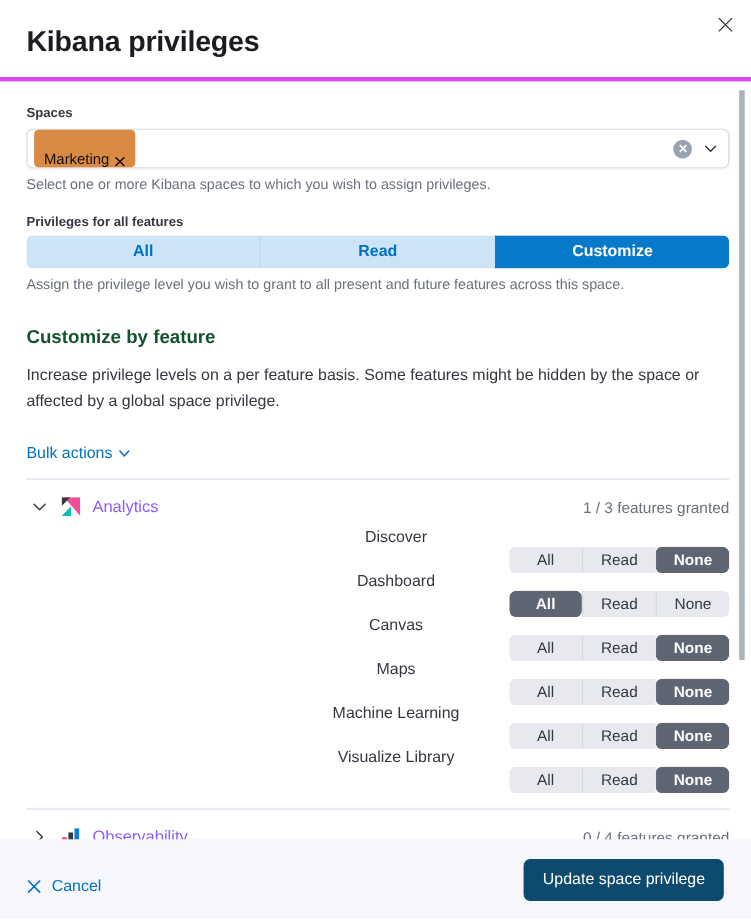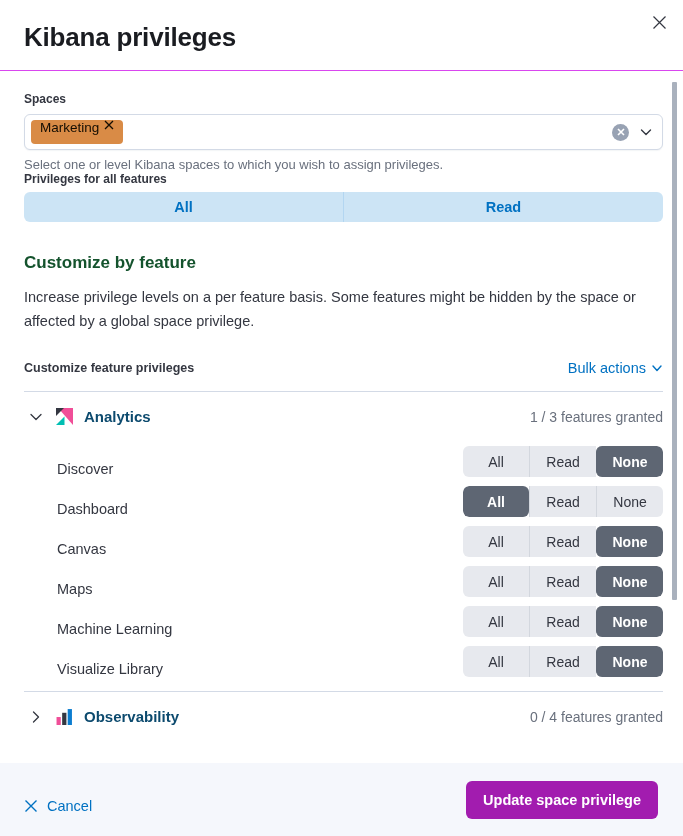--- a/index.html
+++ b/index.html
@@ -1,71 +1,71 @@
 <!DOCTYPE html>
 <html><head>
 <meta charset="utf-8">
 <style>
   * { margin:0; padding:0; box-sizing:border-box; }
   html,body { width:683px; height:836px; }
   body { font-family:"Liberation Sans", sans-serif; background:#fff; color:#343741; }
   .flyout { position:relative; width:683px; height:836px; overflow:hidden; background:#fff; }
 
   
-  .flyout-header { position:relative; padding:22px 24px 17px 24px; border-bottom:1px solid #d946ef; }
+  .flyout-header { position:relative; padding:22px 24px 17px 24px; border-bottom:4px solid #d946ef; }
   .flyout-title { font-size:26px; font-weight:700; color:#1A1C21; letter-spacing:-0.2px; }
   .close-btn { position:absolute; top:10px; right:12px; width:24px; height:24px; background:none; border:none; cursor:pointer; display:flex; align-items:center; justify-content:center; }
 
   
   .flyout-body { padding:21px 20px 0 24px; }
   .form-label { font-size:12px; font-weight:700; color:#343741; margin-bottom:8px; }
   .help-text { font-size:13px; color:#69707D; margin-top:7px; }
 
   .combobox { display:flex; align-items:center; height:36px; border:1px solid #D3DAE6; border-radius:6px; background:#fff; padding:0 9px 0 6px; box-shadow:0 1px 1px rgba(152,162,179,.12); }
-  .space-badge { display:inline-flex; align-items:flex-start; gap:5px; height:24px; padding:0 9px; border-radius:4px; background:#D98B46; color:#140D02; font-size:13.5px; font-weight:400; cursor:pointer; }
+  .space-badge { display:inline-flex; align-items:flex-end; gap:5px; height:34px; padding:0 9px; border-radius:4px; background:#D98B46; color:#140D02; font-size:13.5px; font-weight:400; cursor:pointer; }
   .badge-x { display:inline-flex; cursor:pointer; }
   .combobox .spacer { flex:1; }
   .clear-btn { width:17px; height:17px; border:none; border-radius:50%; background:#98A2B3; display:flex; align-items:center; justify-content:center; cursor:pointer; margin-right:10px; }
   .combo-caret { display:flex; }
 
-  .section { }
+  .section { margin-top:19px; }
   .seg-group { display:flex; border-radius:6px; overflow:hidden; }
   .seg-group.primary { height:30px; }
   .seg-group.primary .seg { flex:1; border:none; background:#CCE4F5; color:#0071C2; font-size:14.5px; font-weight:600; cursor:pointer; font-family:inherit; }
   .seg-group.primary .seg + .seg { border-left:1px solid #B3D6F1; }
   .seg-group.primary .seg.is-selected { background:#0779C9; color:#fff; border-left-color:#0779C9; }
 
   .customize-heading { margin-top:31px; font-size:17px; font-weight:700; color:#14532d; }
   .customize-desc { margin-top:12px; font-size:14.5px; line-height:24px; color:#343741; max-width:620px; }
 
   .table-label-row { margin-top:27px; display:flex; align-items:center; justify-content:space-between; }
   .table-label { font-size:12.5px; font-weight:700; color:#343741; }
   .bulk-actions { display:inline-flex; align-items:center; gap:5px; font-size:14.5px; color:#0071C2; text-decoration:none; cursor:pointer; background:none; border:none; font-family:inherit; }
 
   .hr { border:none; border-top:1px solid #D3DAE6; margin-top:15px; }
 
   .accordion-row { display:flex; align-items:center; padding:16px 0 12px 4px; cursor:pointer; }
   .accordion-row .caret { display:flex; width:16px; margin-right:12px; }
   .cat-logo { display:flex; margin-right:11px; }
-  .cat-title { font-size:15px; font-weight:700; color:#0c4a6e; }
+  .cat-title { font-size:15px; font-weight:400; color:#8b5cf6; }
   .cat-meta { margin-left:auto; font-size:14px; color:#69707D; }
 
-  .feature-row { display:flex; align-items:flex-end; height:40px; }
+  .feature-row { display:flex; align-items:center; height:40px;flex-direction:column; }
   .feature-label { padding-left:33px; font-size:14.5px; color:#343741; }
   .feature-row .seg-group { margin-left:auto; width:200px; height:31px; }
   .seg-group.gray .seg { flex:1; border:none; background:#E7E9EE; color:#343741; font-size:14px; cursor:pointer; font-family:inherit; }
   .seg-group.gray .seg + .seg { border-left:1px solid #D3D7DE; }
   .seg-group.gray .seg.is-selected { background:#5E6673; color:#fff; font-weight:700; border-left-color:#5E6673; border-radius:6px; }
 
   .features-list { padding-bottom:4px; }
 
   
   .flyout-footer { position:absolute; left:0; right:0; bottom:0; height:73px; background:#F5F7FC; display:flex; align-items:center; justify-content:space-between; padding:0 25px 0 24px; }
   .cancel-link { display:inline-flex; align-items:center; gap:9px; font-size:14.5px; color:#0071C2; background:none; border:none; cursor:pointer; font-family:inherit;margin-top:12px; }
-  .submit-btn { height:38px; padding:0 17px; border:none; border-radius:6px; background:#a21caf; color:#fff; font-size:14.5px; font-weight:700; cursor:pointer; font-family:inherit; }
+  .submit-btn { height:38px; padding:0 17px; border:none; border-radius:6px; background:#0c4a6e; color:#fff; font-size:14.5px; font-weight:400; cursor:pointer; font-family:inherit; }
 
   .scroll-thumb { position:absolute; top:82px; right:6px; width:5px; height:518px; background:#A9B1BD; border-radius:1px; }
 </style>
 </head>
 <body>
 
 <div class="flyout">
 
   <div class="flyout-header">
     <div class="flyout-title">Kibana privileges</div>
@@ -93,35 +93,36 @@
         <svg width="8" height="8" viewBox="0 0 8 8">
             <path d="M1 1 L7 7 M7 1 L1 7" stroke="#fff" stroke-width="1.6" fill="none"></path>
           </svg>
       </button>
       <span class="combo-caret">
         <svg width="14" height="14" viewBox="0 0 14 14">
             <path d="M2.5 5 L7 9.5 L11.5 5" stroke="#343741" stroke-width="1.4" fill="none" stroke-linecap="round" stroke-linejoin="round"></path>
           </svg>
       </span>
     </div>
-    <div class="help-text">Select one or level Kibana spaces to which you wish to assign privileges.</div>
+    <div class="help-text">Select one or more Kibana spaces to which you wish to assign privileges.</div>
 
     <div class="section">
       <div class="form-label" style="margin-bottom:6px;">Privileges for all features</div>
       <div class="seg-group primary">
         <button class="seg">All</button>
         <button class="seg">Read</button>
-      </div>
+        <button class="seg is-selected">Customize</button>
+      </div>
+      <div class="help-text">Assign the privilege level you wish to grant to all present and future features across this space.</div>
     </div>
 
     <div class="customize-heading">Customize by feature</div>
     <div class="customize-desc">Increase privilege levels on a per feature basis. Some features might be hidden by the space or affected by a global space privilege.</div>
 
     <div class="table-label-row">
-      <div class="table-label">Customize feature privileges</div>
       <button class="bulk-actions">
         <span>Bulk actions</span>
         <svg width="12" height="12" viewBox="0 0 12 12">
             <path d="M2 4 L6 8.5 L10 4" stroke="#0071C2" stroke-width="1.4" fill="none" stroke-linecap="round" stroke-linejoin="round"></path>
           </svg>
       </button>
     </div>
 
     <hr class="hr">
 

